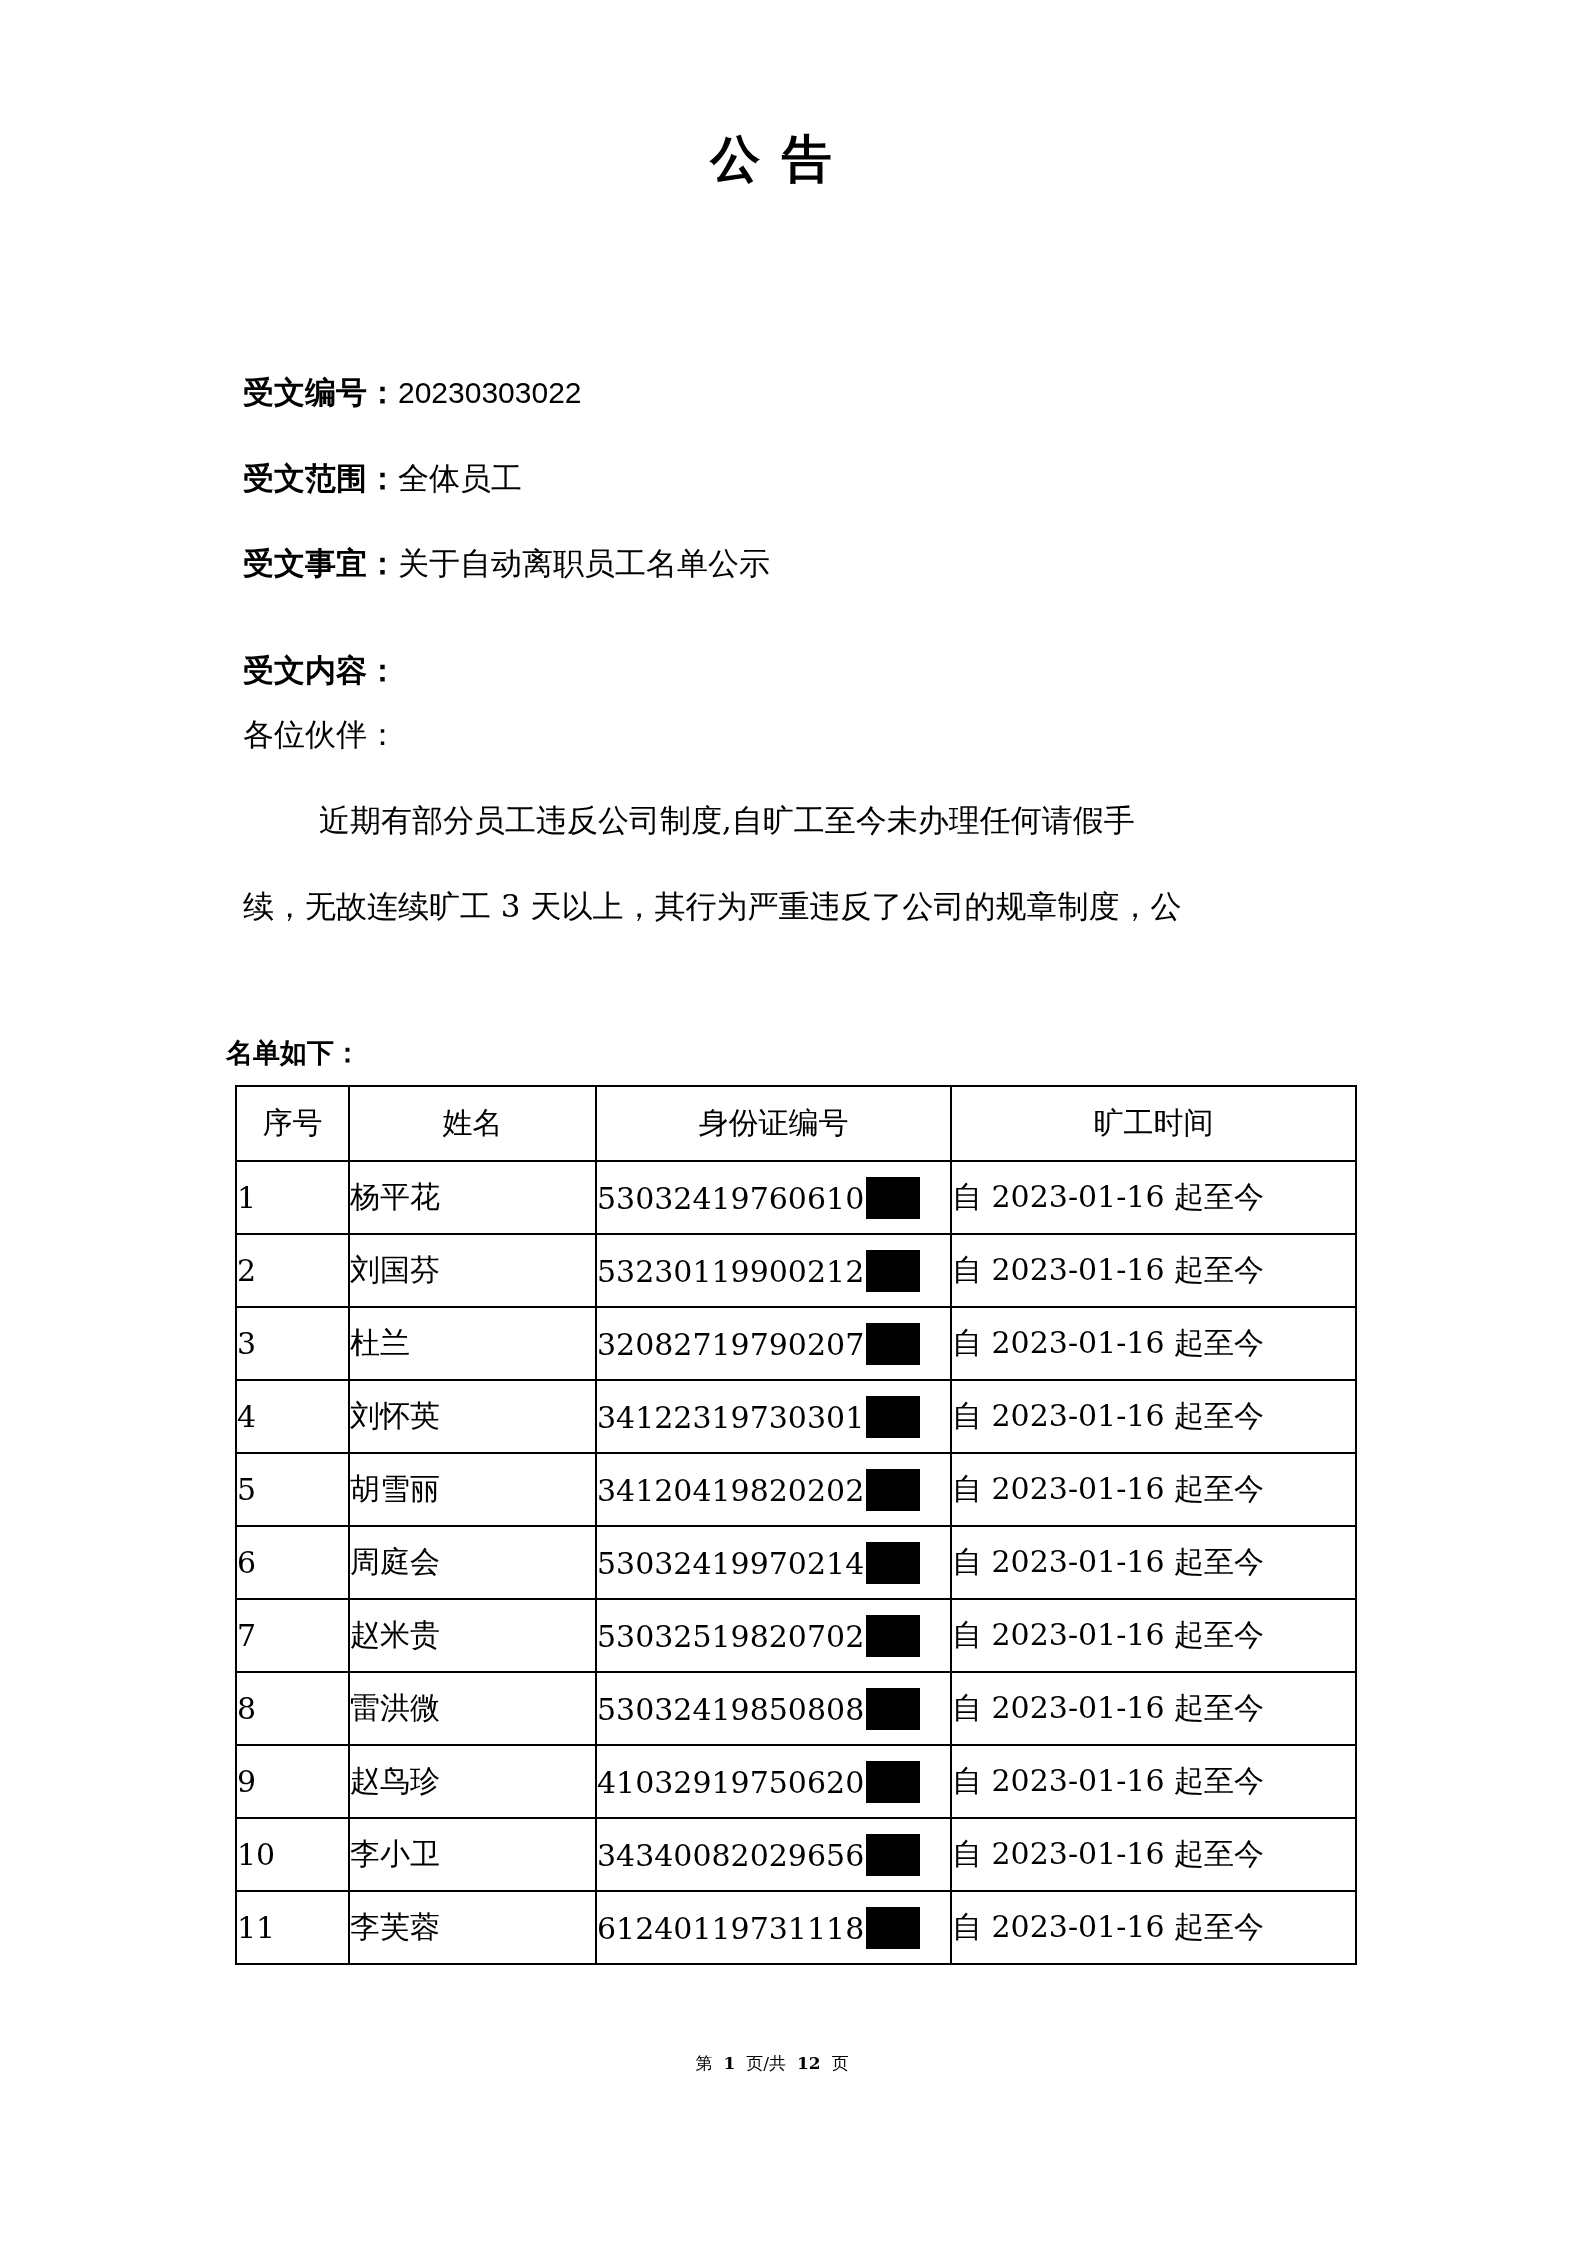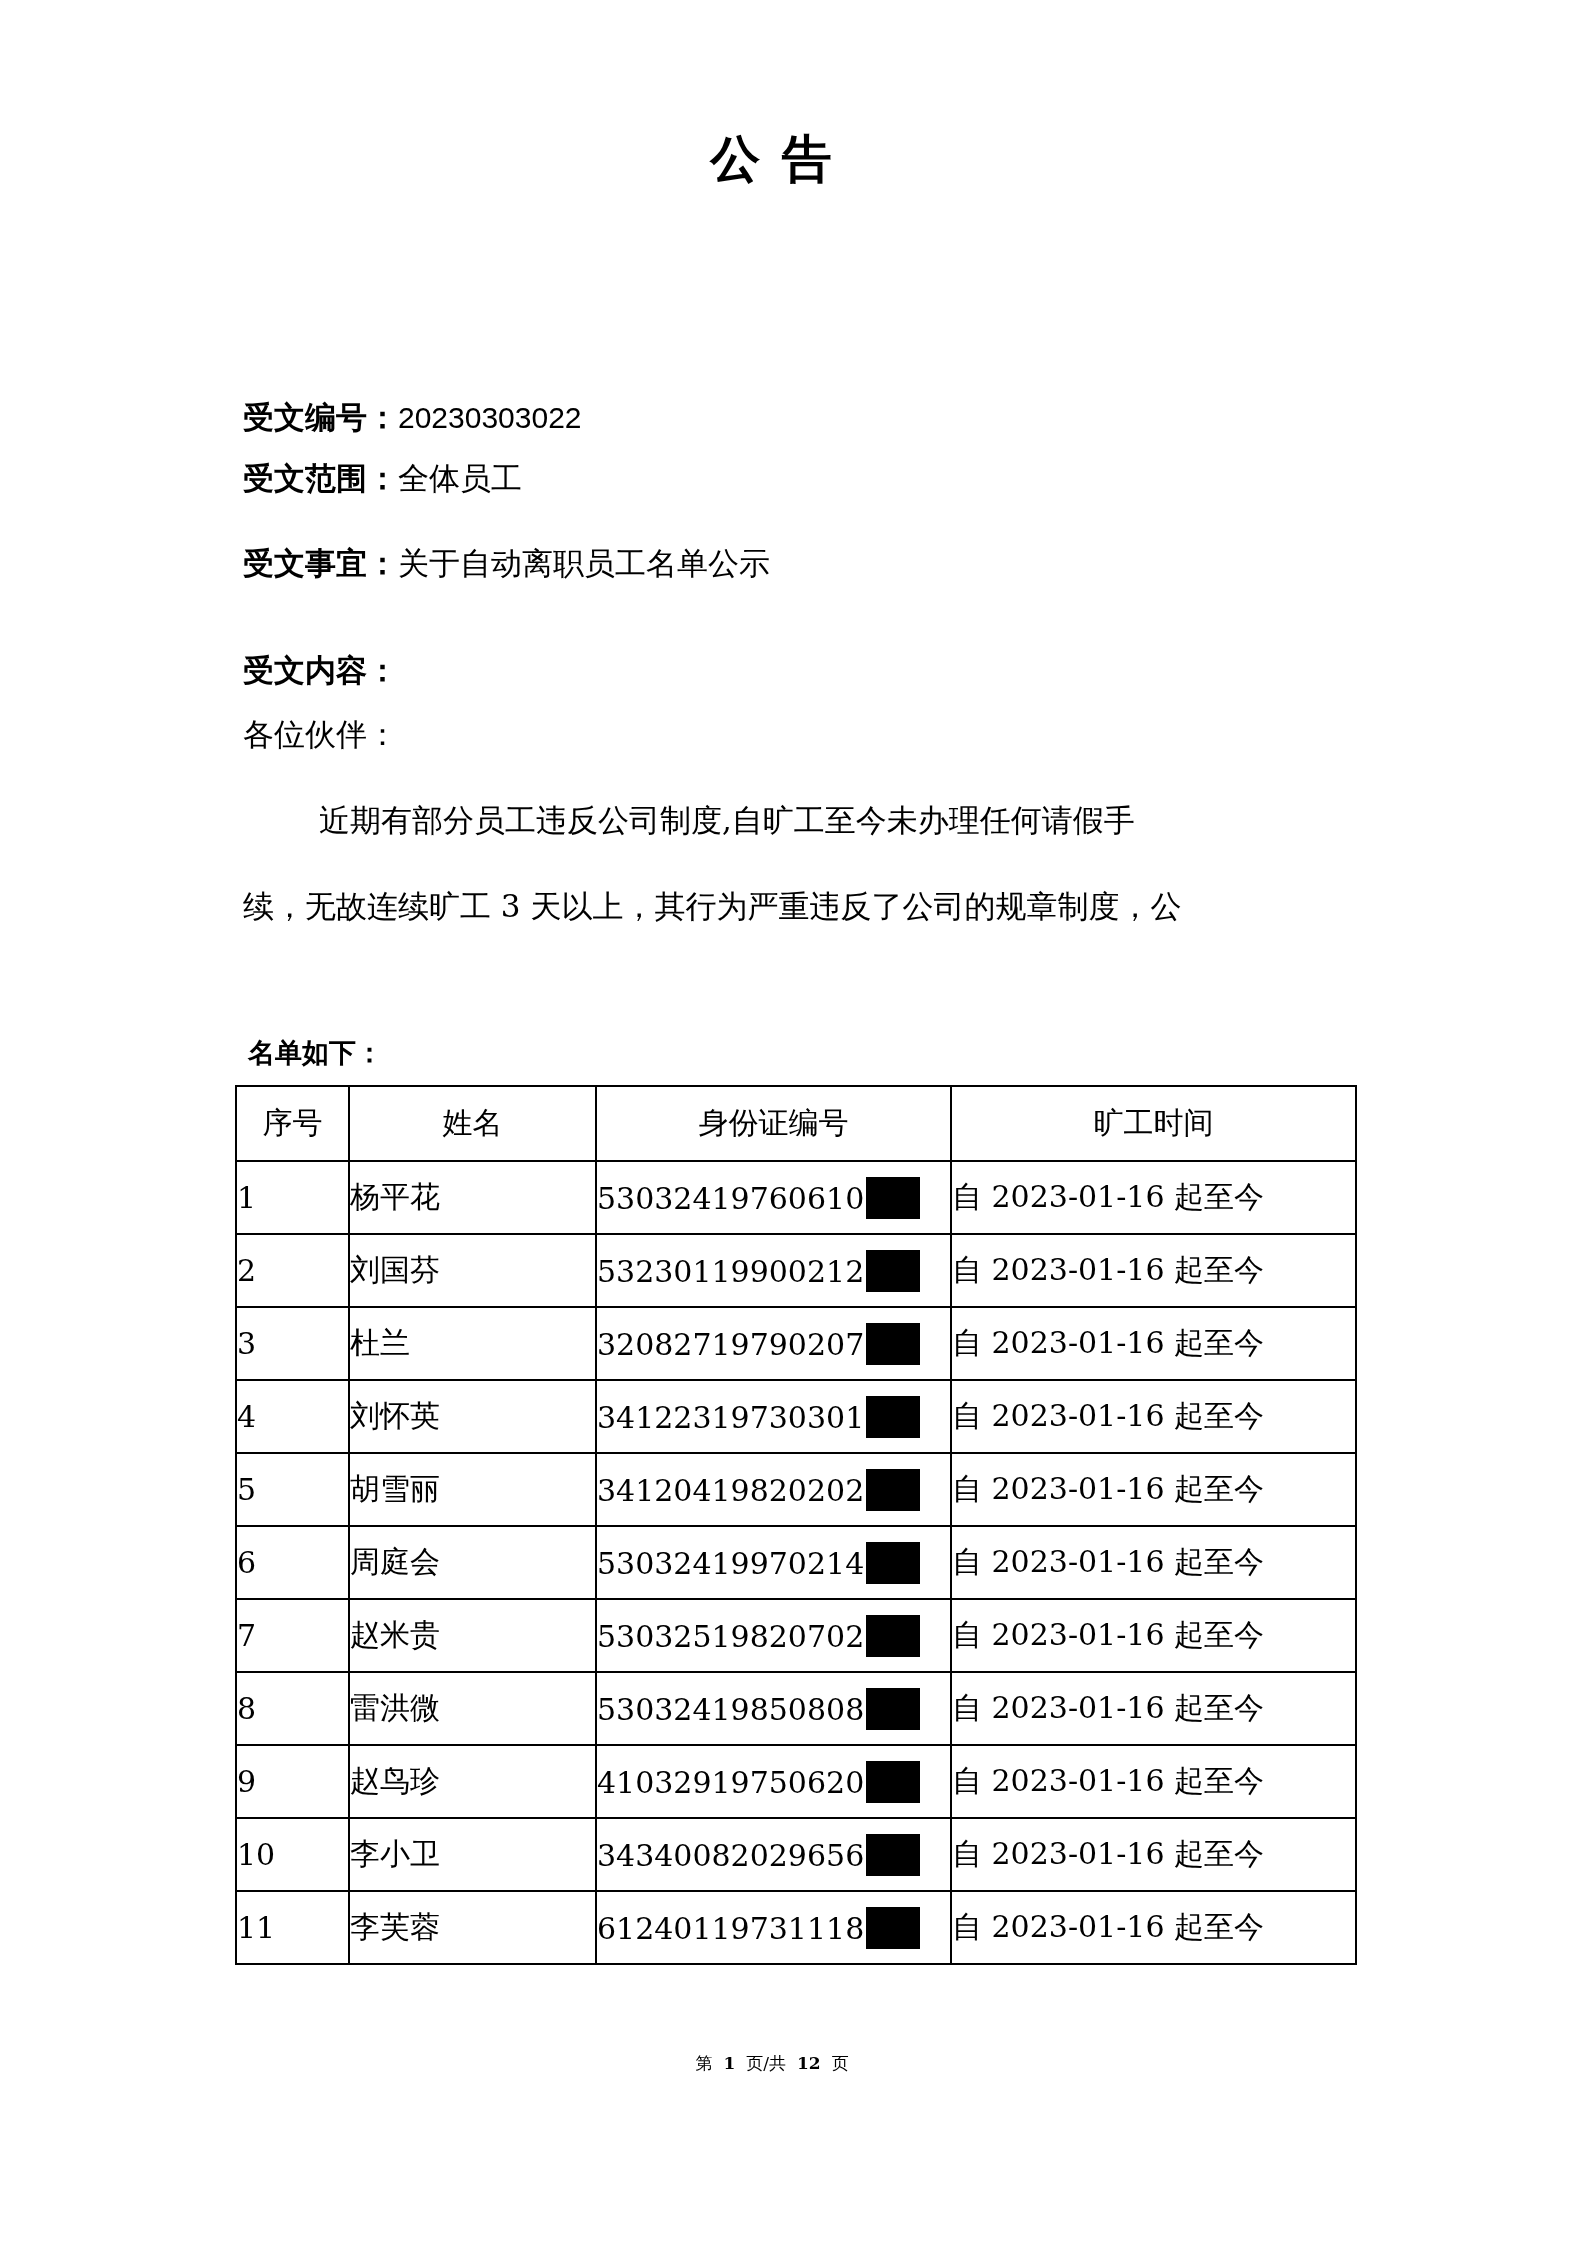--- a/index.html
+++ b/index.html
@@ -31,21 +31,21 @@
   .meta-value-num{font-family:"Liberation Sans", sans-serif; font-size:30px;}
   .body-line{
     position:absolute;
     left:243px;
     font-size:31px;
     white-space:nowrap;
   }
   .body-line.indent{left:319px;}
   .list-label{
     position:absolute;
-    left:248px; top:1035px;
+    left:226px; top:1035px;
     font-size:27px;
     font-weight:bold;
   }
   table.roster{
     position:absolute;
     left:235px; top:1085px;
     border-collapse:collapse;
     table-layout:fixed;
     width:1120px;
   }
@@ -88,21 +88,21 @@
     pointer-events:none;
   }
 </style>
 </head>
 <body>
 
 <div class="page">
 
   <div class="doc-title">公  告</div>
 
-  <div class="meta-line" style="top:372px;margin-top:25px;">
+  <div class="meta-line" style="top:372px;">
     <span class="meta-label">受文编号：</span><span class="meta-value meta-value-num">20230303022</span>
   </div>
   <div class="meta-line" style="top:458px;">
     <span class="meta-label">受文范围：</span><span class="meta-value">全体员工</span>
   </div>
   <div class="meta-line" style="top:543px;">
     <span class="meta-label">受文事宜：</span><span class="meta-value">关于自动离职员工名单公示</span>
   </div>
   <div class="meta-line" style="top:650px;">
     <span class="meta-label">受文内容：</span><span class="meta-value"></span>

